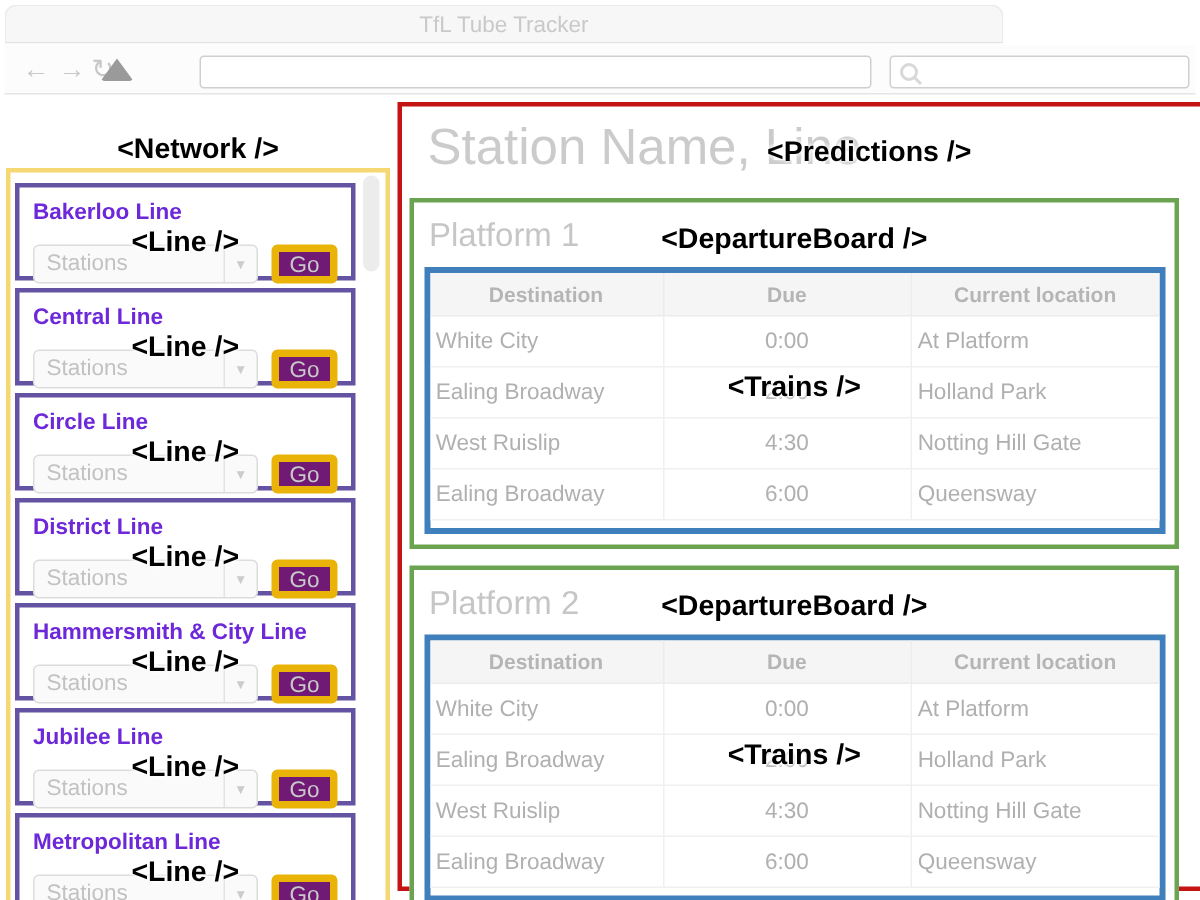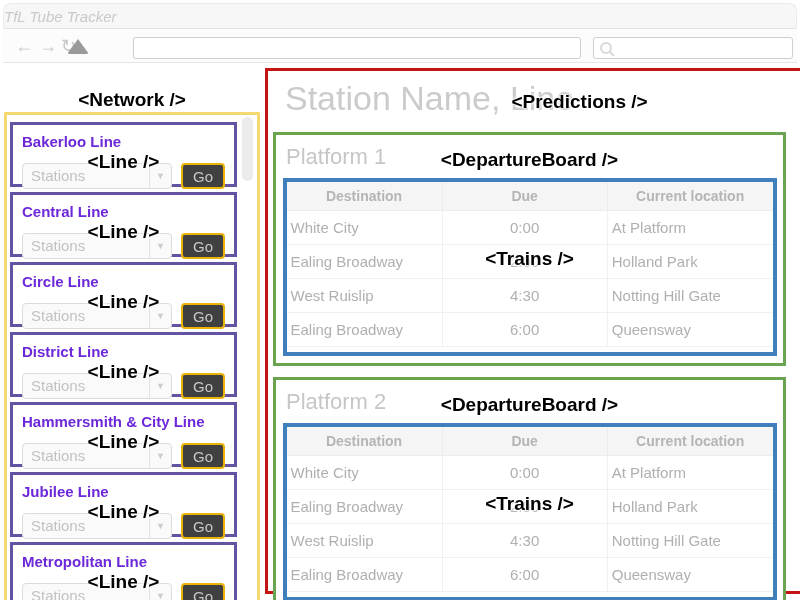--- a/index.html
+++ b/index.html
@@ -3,24 +3,24 @@
 <meta charset="utf-8">
 <style>
   * { margin:0; padding:0; box-sizing:border-box; }
   html,body { width:800px; height:600px; }
   body {
     font-family:"Liberation Sans", sans-serif;
     background:#fff; position:relative; overflow:hidden;
   }
   
   .titlebar {
-    position:absolute; left:3px; top:3px; width:794px; height:26px;
+    position:absolute; left:3px; top:3px; width:666px; height:26px;
     background:#f7f7f7; border:1px solid #ebebeb; border-bottom:1px solid #e2e2e2;
     border-radius:8px 8px 0 0;
-    display:flex; align-items:center; justify-content:flex-start;font-style:italic;
+    display:flex; align-items:center; justify-content:center;
   }
   .titlebar .title { color:#c9c9c9; font-size:15px; }
   .toolbar {
     position:absolute; left:3px; top:30px; width:794px; height:33px;
     background:#fcfcfc; border-bottom:1px solid #e6e6e6;
   }
   .nav-icon {
     position:absolute; top:6px; font-size:18px; color:#c8c8c8; cursor:default;
     line-height:20px;
   }
@@ -73,21 +73,21 @@
     color:#c2c2c2; font-size:15px; line-height:24px; padding-left:8px;
     cursor:default;
   }
   .select-arrow-box {
     position:absolute; right:0; top:0; width:22px; height:24px;
     border-left:1px solid #e3e3e3; display:flex; align-items:center; justify-content:center;
     color:#cccccc; font-size:9px;
   }
   .go-btn {
     position:absolute; right:0; top:0; width:44px; height:26px;
-    border:2px solid #eab308; border-radius:4px; background:#404040;
+    border:5px solid #eab308; border-radius:4px; background:#701a75;
     color:#c8c8c8; font-size:15px; cursor:default;
   }
   .sidebar-scrollbar {
     position:absolute; right:4px; top:2px; width:11px; height:64px;
     background:#ececec; border-radius:6px;
   }
   
   .predictions-box {
     position:absolute; left:265px; top:68px; width:629px; height:526px;
     border:3px solid #c41414; background:#fff;

